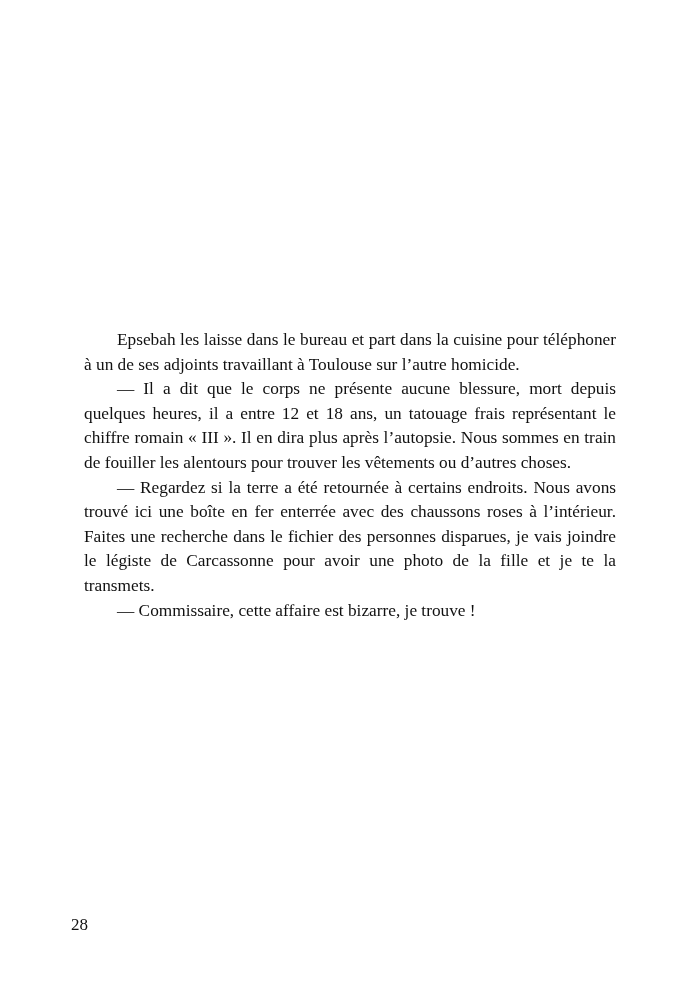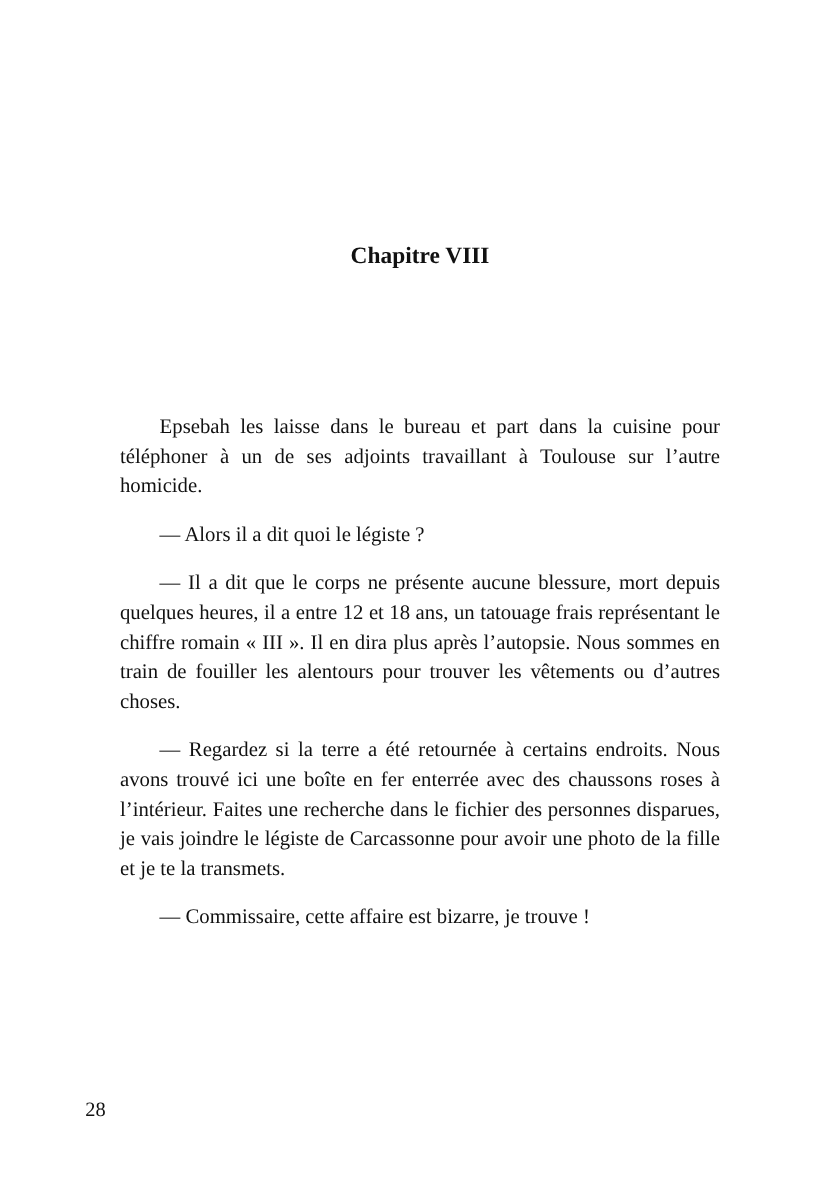--- a/index.html
+++ b/index.html
@@ -38,44 +38,42 @@
     .body-text {
       position: absolute;
       left: 84px;
       top: 328px;
       width: 532px;
       font-size: 17.3px;
       line-height: 24.6px;
       text-align: justify;
     }
     .body-text p {
-      margin: 16px;
+      margin: 0;
       text-indent: 33px;
       hyphens: none;
     }
     .page-number {
       position: absolute;
       left: 71px;
       top: 915px;
       font-size: 17px;
       line-height: 20px;
     }
   </style>
 </head>
 <body>
 
 <div class="page">
 
   <div class="chapter-heading">
-    <div>Chapitre VIII</div>
   </div>
 
   <div class="body-text">
     <p>Epsebah les laisse dans le bureau et part dans la cuisine pour téléphoner à un de ses adjoints travaillant à Toulouse sur l’autre homicide.</p>
-    <p>— Alors il a dit quoi le légiste ?</p>
     <p>— Il a dit que le corps ne présente aucune blessure, mort depuis quelques heures, il a entre 12 et 18 ans, un tatouage frais représentant le chiffre romain « III ». Il en dira plus après l’autopsie. Nous sommes en train de fouiller les alentours pour trouver les vêtements ou d’autres choses.</p>
     <p>— Regardez si la terre a été retournée à certains endroits. Nous avons trouvé ici une boîte en fer enterrée avec des chaussons roses à l’intérieur. Faites une recherche dans le fichier des personnes disparues, je vais joindre le légiste de Carcassonne pour avoir une photo de la fille et je te la transmets.</p>
     <p>— Commissaire, cette affaire est bizarre, je trouve !</p>
   </div>
 
   <div class="page-number">28</div>
 
 </div>
 
 </body></html>

